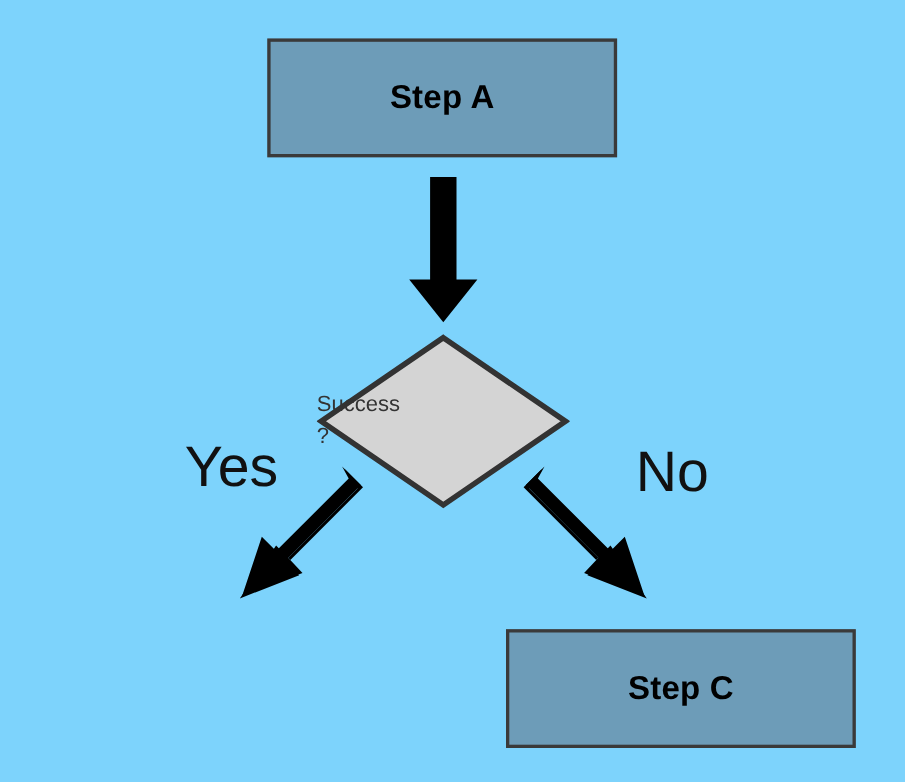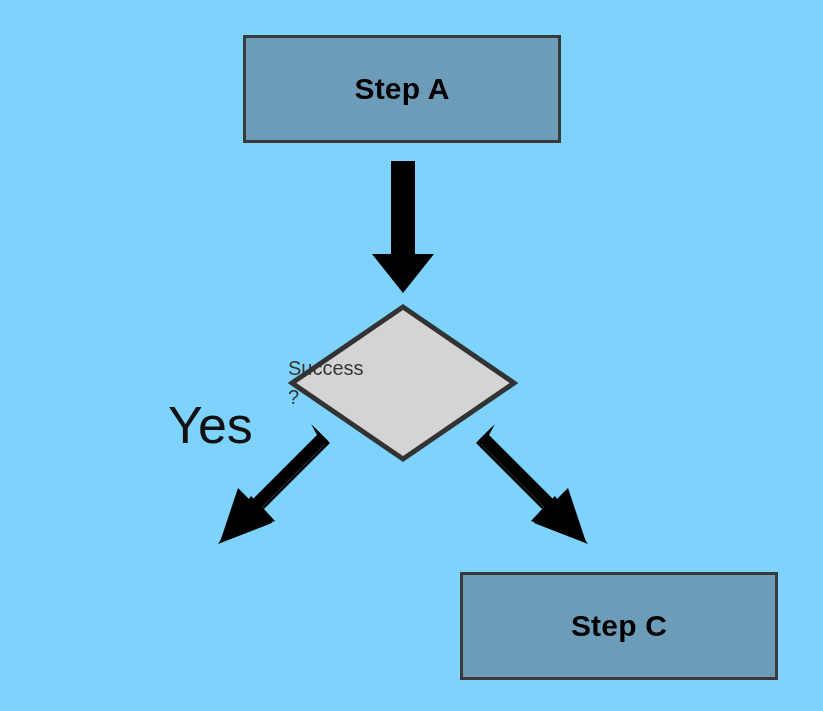--- a/index.html
+++ b/index.html
@@ -98,17 +98,18 @@
       <polygon points="115,4 226,80 115,156 4,80" fill="#d4d4d4" stroke="#333333" stroke-width="5" stroke-linejoin="miter"></polygon>
     </svg>
     <div class="decision-label">
       <span>Success</span>
       <span>?</span>
     </div>
   </div>
 
   <div class="branch-label" id="label-yes">Yes</div>
 
+  <div class="branch-label" id="label-no">No</div>
 
 
   <div class="node-box" id="step-c">Step C</div>
 
 </div>
 
 </body></html>

